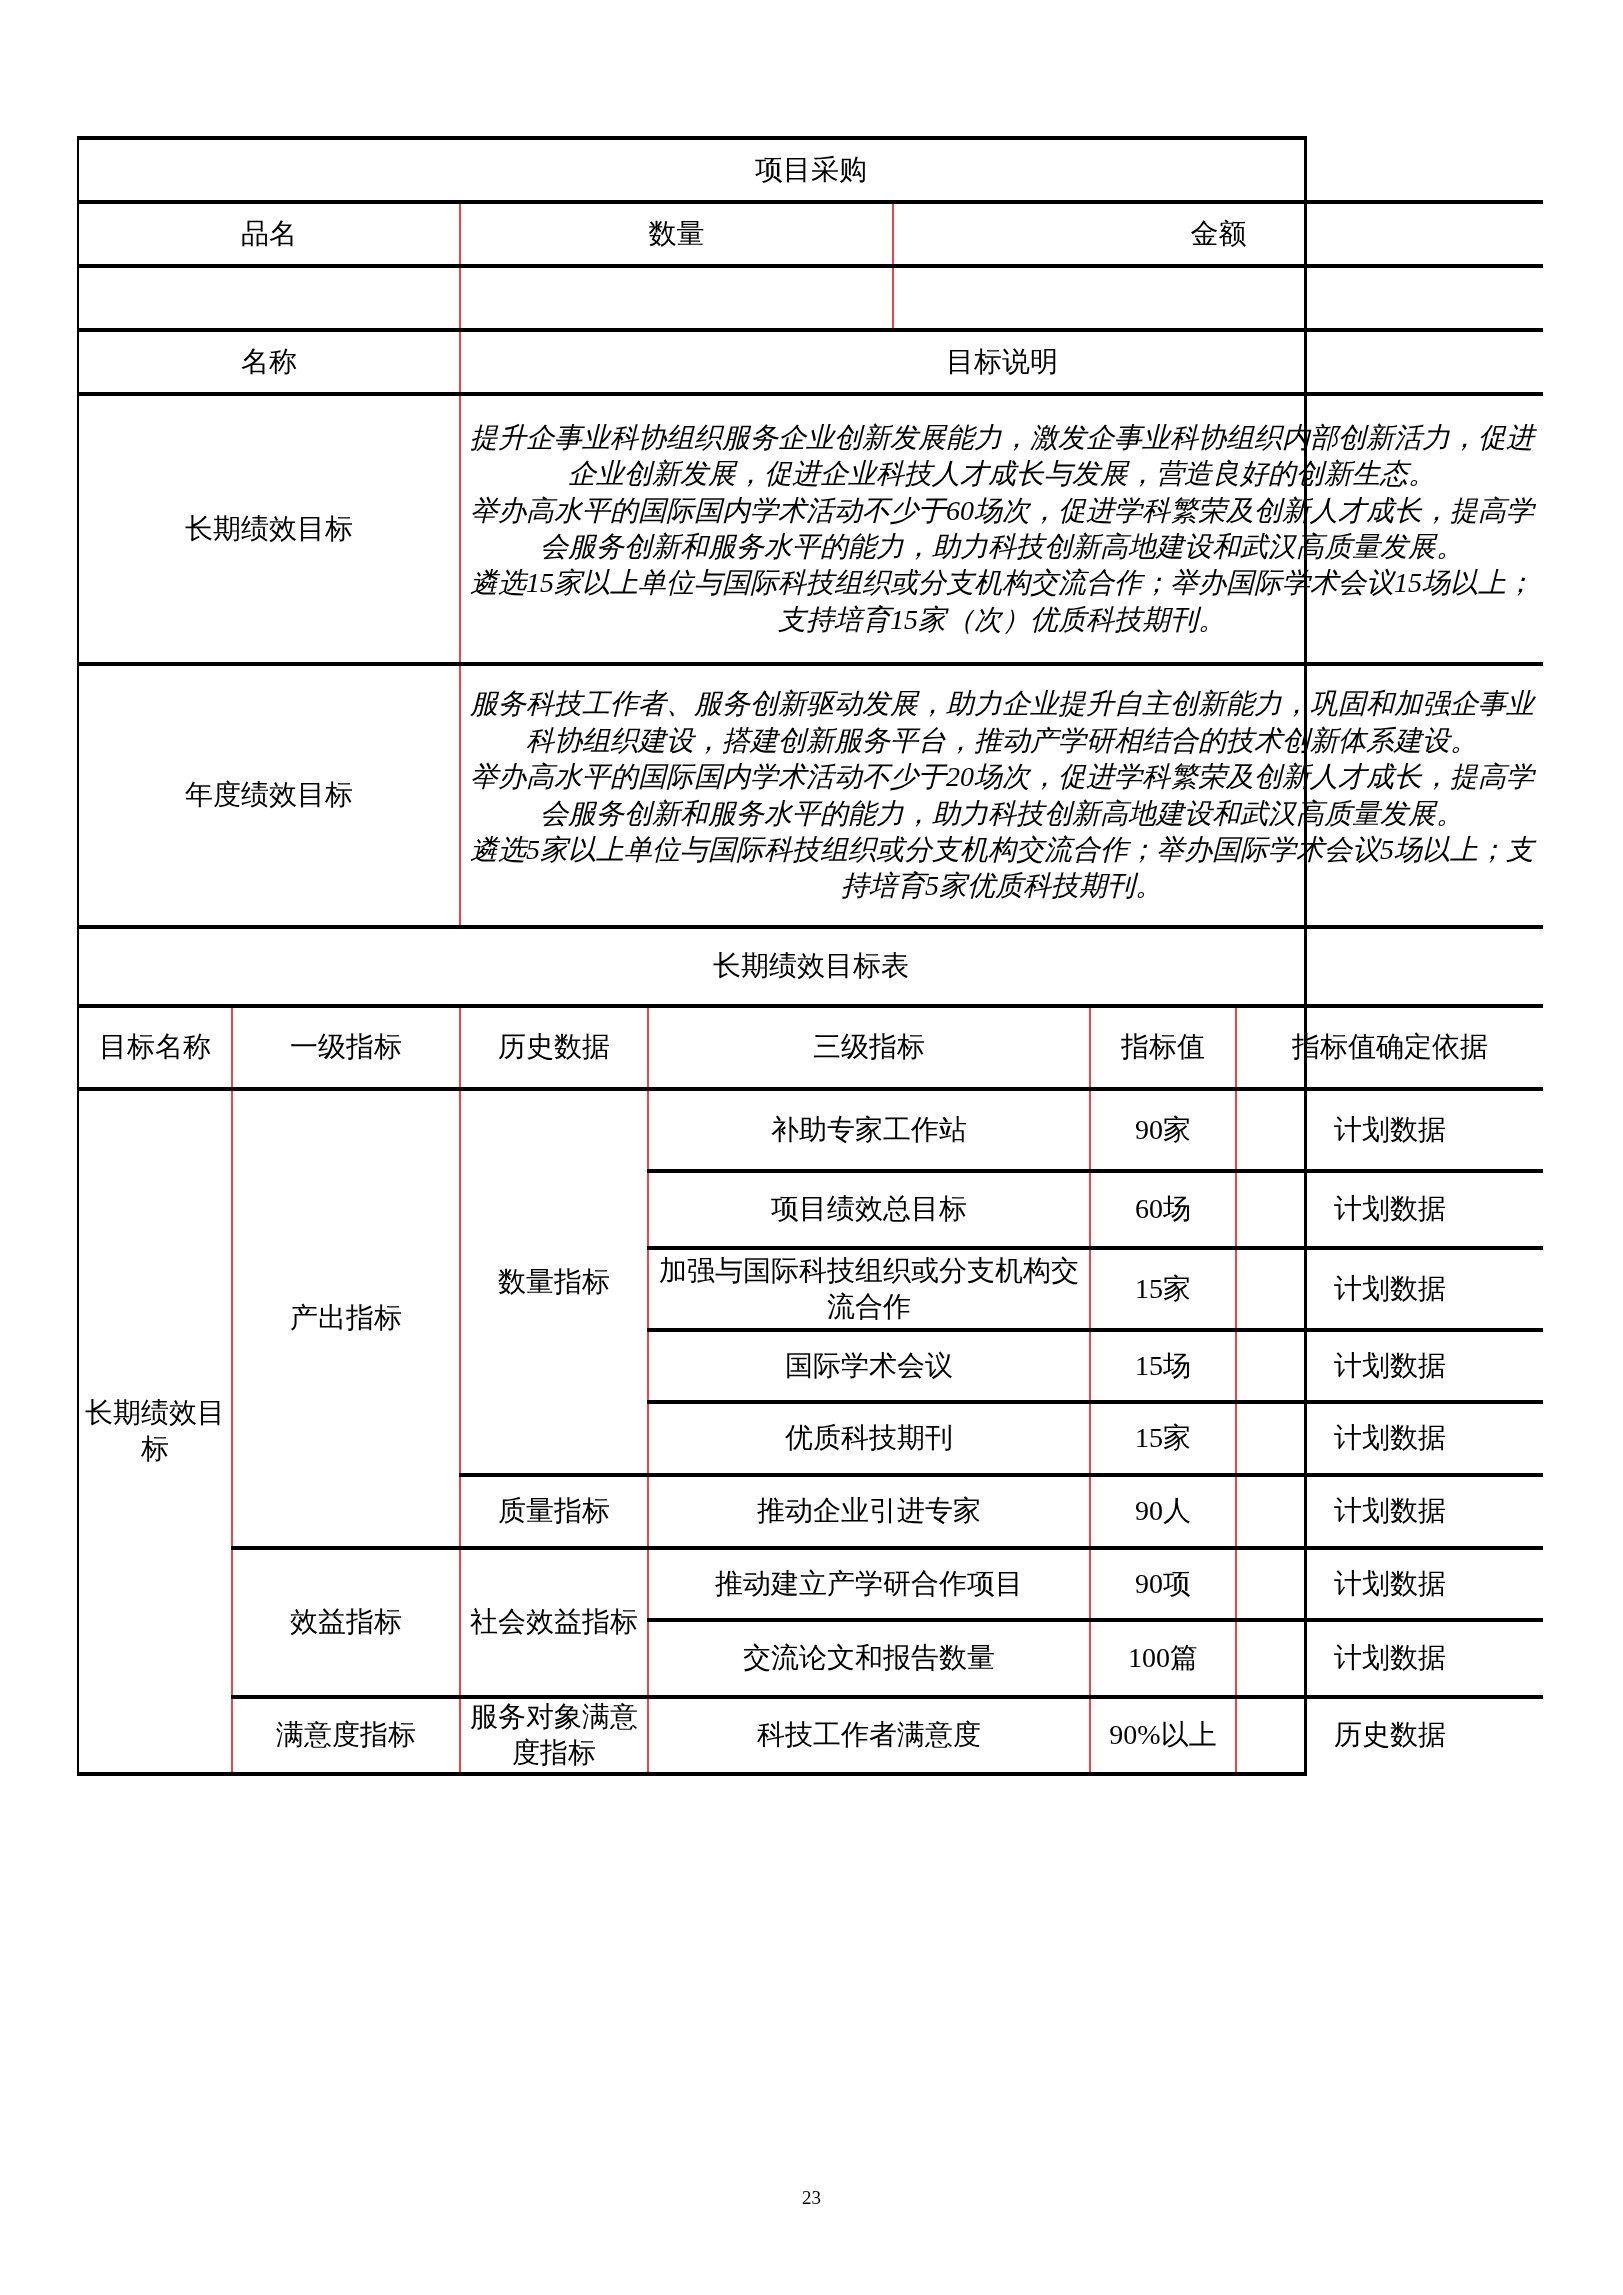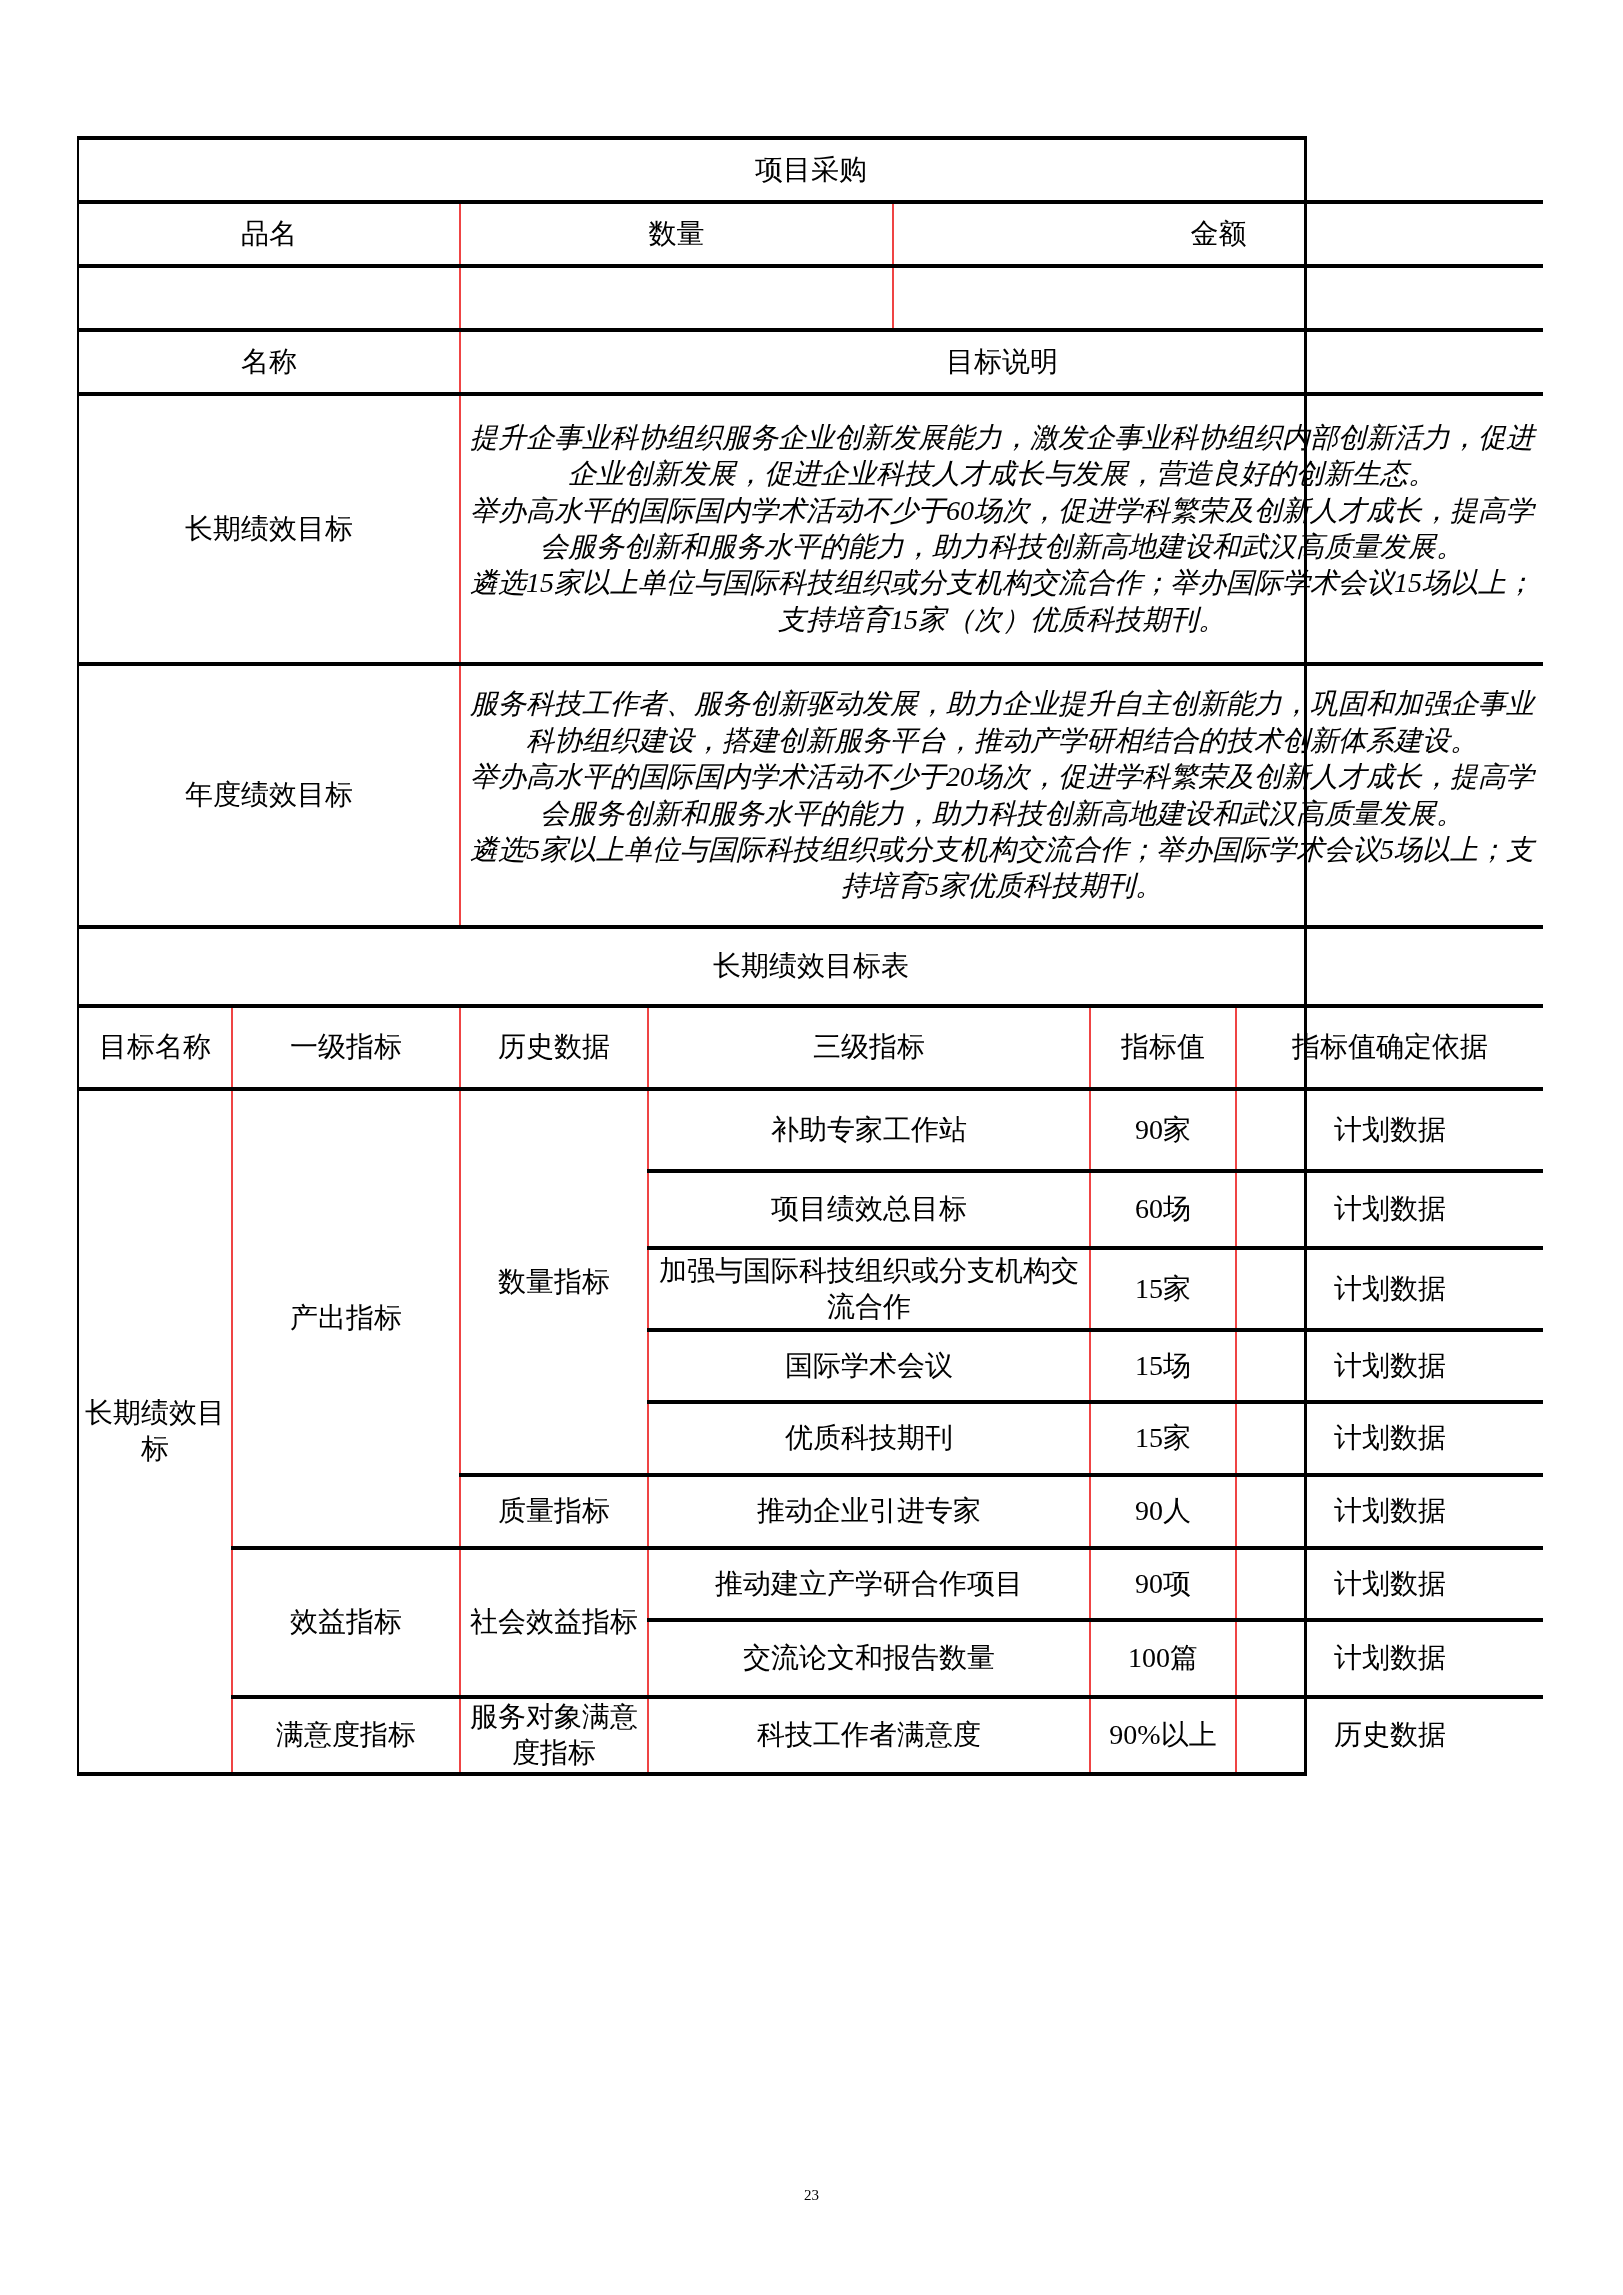--- a/index.html
+++ b/index.html
@@ -50,21 +50,21 @@
     font-style: italic;
   }
   td.longtext p { margin: 0; }
   td.col-l3 { padding: 0 10.2px; }
   #page-footer {
     position: absolute;
     top: 2187px;
     left: 0;
     width: 100%;
     text-align: center;
-    font-size: 15px;
+    font-size: 19px;
   }
 </style>
 </head>
 <body>
 
 <div id="doc-tables">
 
   <table class="t">
     <colgroup>
       <col style="width:381px">

